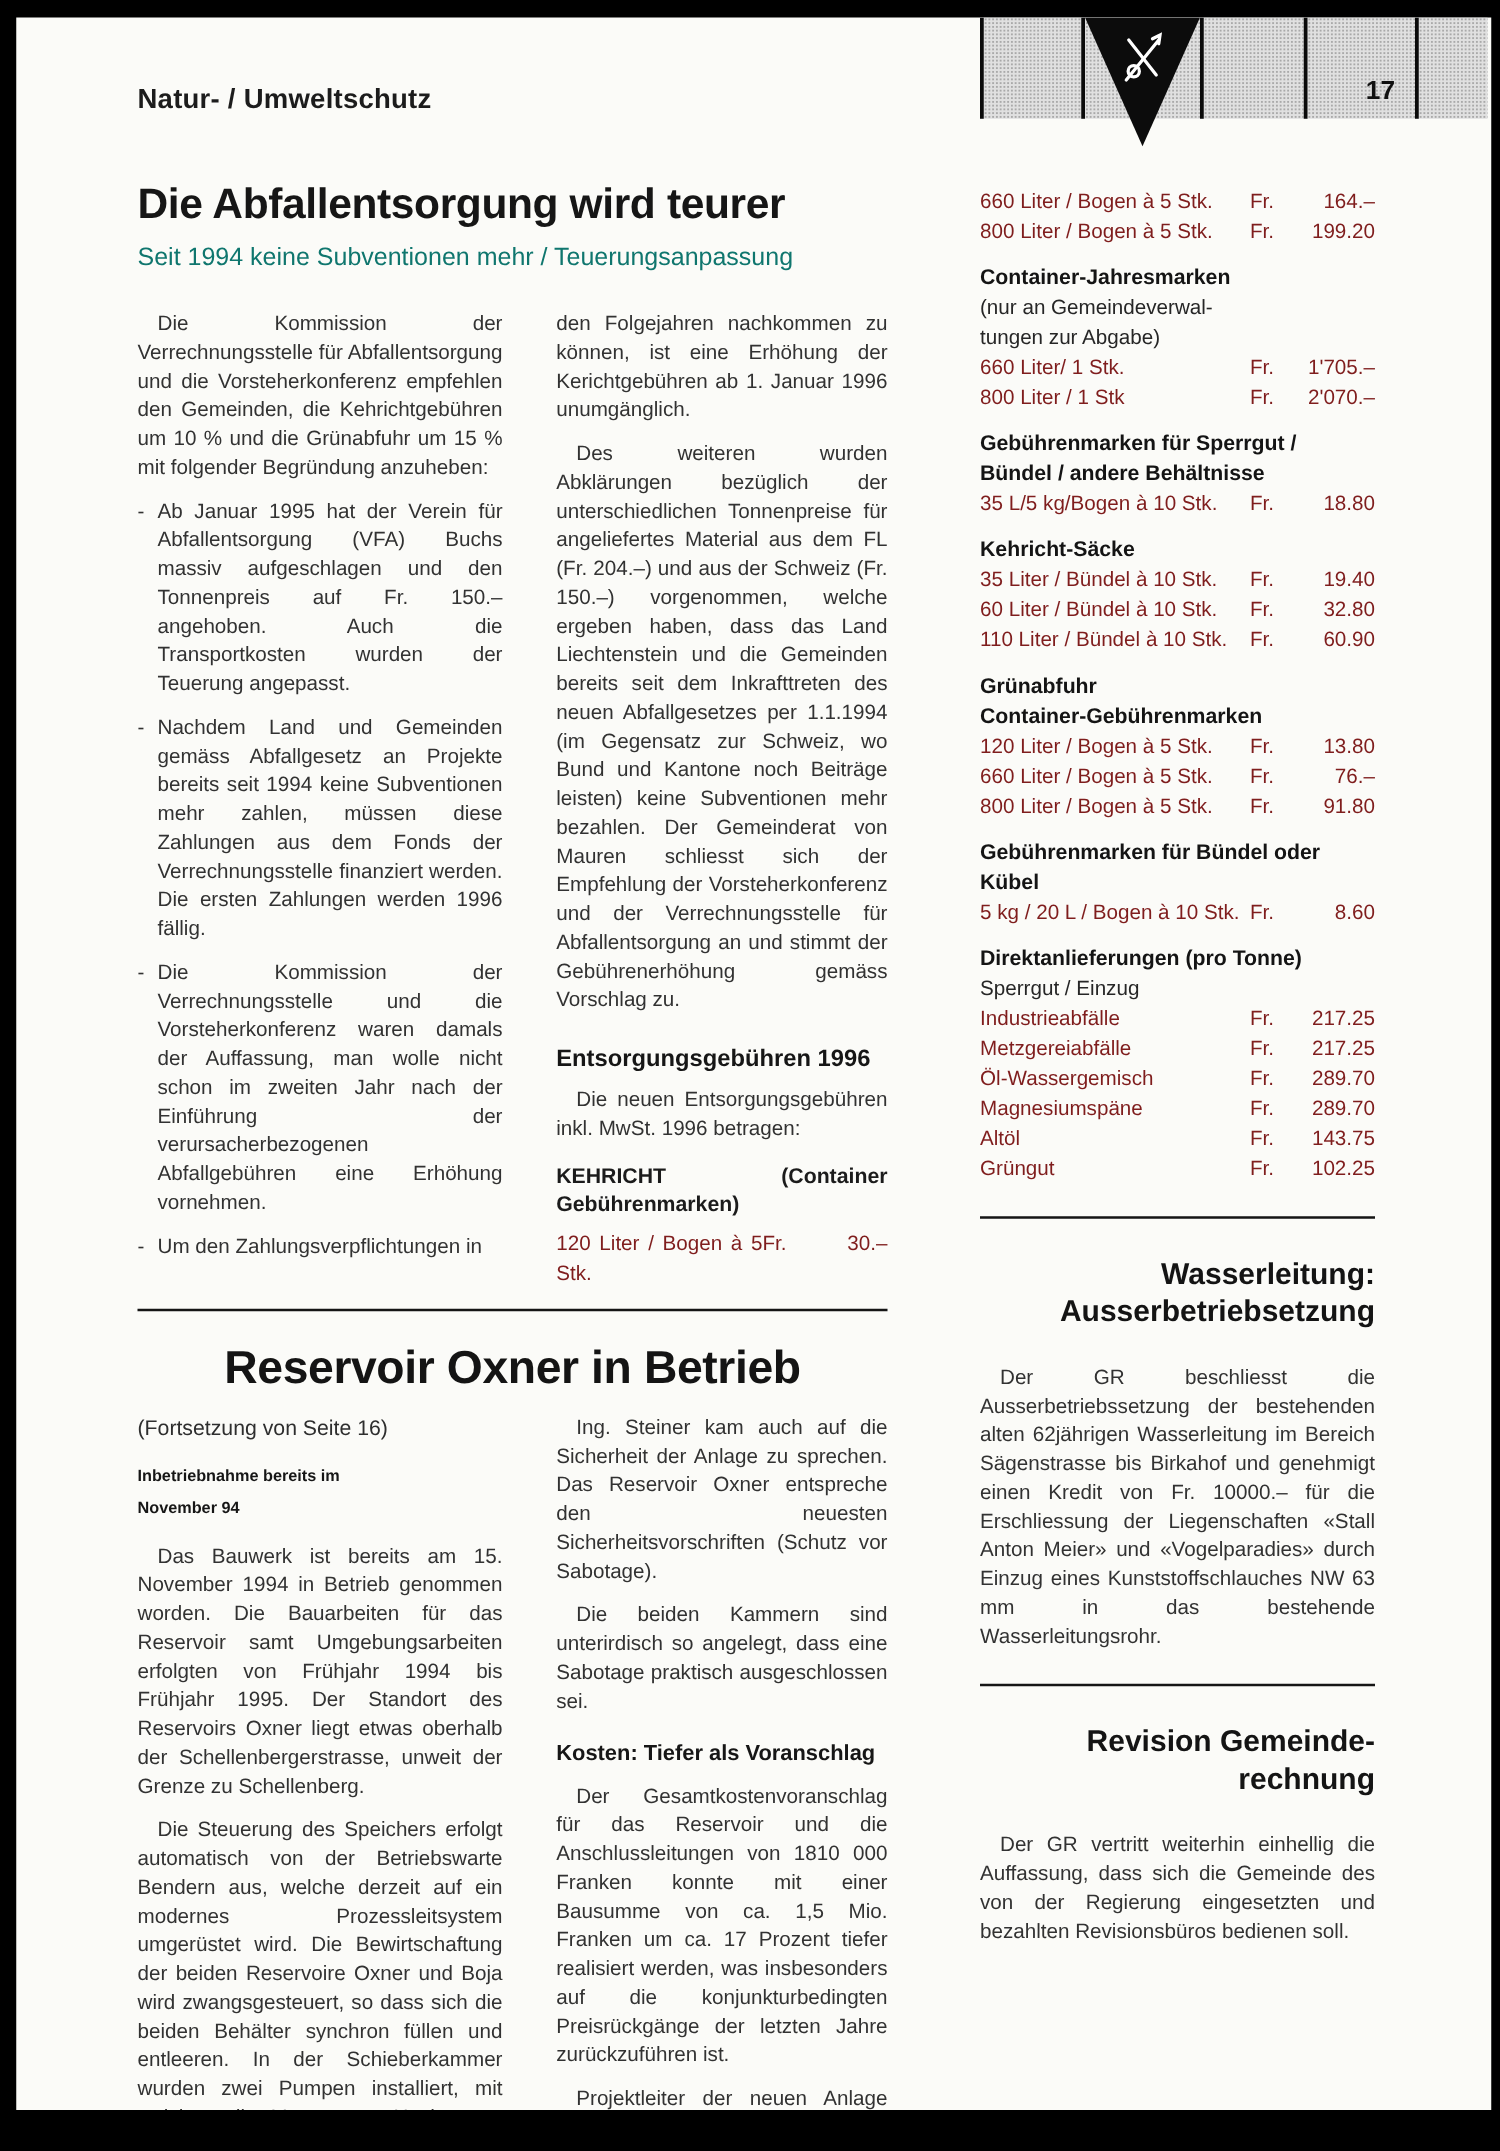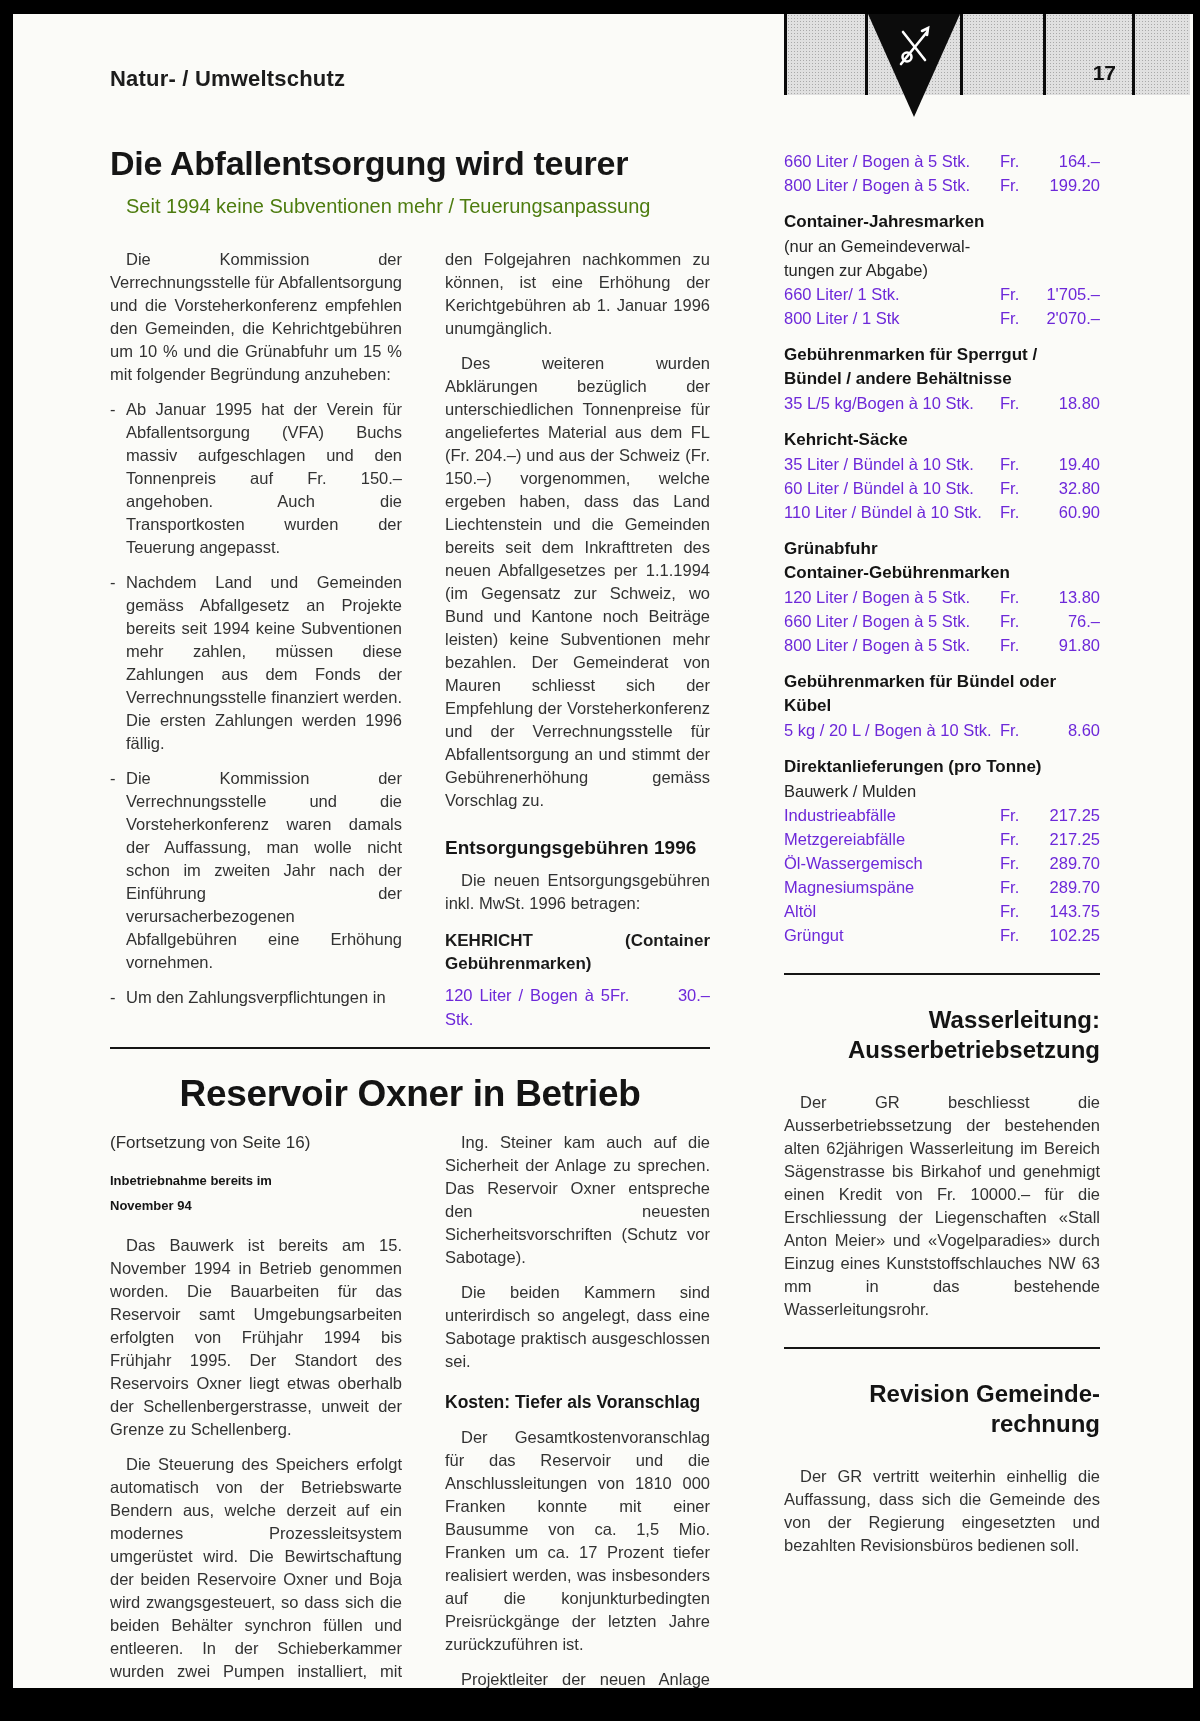--- a/index.html
+++ b/index.html
@@ -15,33 +15,33 @@
        border-left:46px solid transparent;border-right:46px solid transparent;border-top:103px solid #0c0c0c;}
   .tri-icon{position:absolute;top:10px;left:50%;transform:translateX(-50%);}
   .pageno{position:absolute;right:16px;bottom:10px;font-size:21px;font-weight:bold;color:#111;}
   .section-label{position:absolute;top:52px;left:97px;font-size:22px;font-weight:bold;color:#1c1c1c;letter-spacing:.2px;}
   
   .content{padding:130px 93px 0 97px;display:flex;justify-content:space-between;}
   .left-main{width:600px;}
   .right-col{width:316px;padding-top:5px;color:#222;}
   
   .a1-title{font-size:34px;font-weight:bold;color:#161616;margin:0 0 12px 0;letter-spacing:-.3px;}
-  .a1-sub{font-size:20px;color:#4d7c0f;margin:0 0 30px 16px;}
+  .a1-sub{font-size:20px;color:#0f766e;margin:0 0 30px 0;}
   .cols{display:flex;gap:43px;}
   .c1{width:292px;}.c2{width:265px;}
   .body-txt{font-size:16.5px;line-height:23px;color:#323232;text-align:justify;}
   .body-txt p{margin:0 0 12px 0;}
   .body-txt p.ind{text-indent:16px;}
   .bullet{display:flex;margin:0 0 12px 0;}
   .b-dash{width:16px;flex:none;}
   .b-text{flex:1;text-align:justify;}
   .mid-h{font-size:19px;font-weight:bold;color:#161616;margin:24px 0 10px 0;}
   .kehr-h{font-size:17px;font-weight:bold;color:#1b1b1b;margin:14px 0 8px 0;line-height:23px;text-align:justify;}
   
-  .price-row{display:flex;font-size:16.5px;line-height:24px;color:#6d28d9;}
+  .price-row{display:flex;font-size:16.5px;line-height:24px;color:#7f1d1d;}
   .p-label{flex:1;}
   .p-cur{width:38px;flex:none;}
   .p-amt{width:62px;flex:none;text-align:right;}
   .psec{margin-top:13px;}
   .psec:first-child{margin-top:0;}
   .p-title{font-size:17px;font-weight:bold;line-height:24px;color:#141414;white-space:pre-line;}
   .p-note{font-size:16.5px;line-height:24px;white-space:pre-line;color:#262626;}
   .p-sub{font-size:16.5px;line-height:24px;color:#262626;}
   
   .rule{height:2px;background:#151515;border:0;margin:0;}
@@ -228,21 +228,21 @@
             <div class="p-title">Gebührenmarken für Bündel oder
 Kübel</div>
             <div class="price-row">
               <span class="p-label">5 kg / 20 L / Bogen à 10 Stk.</span>
               <span class="p-cur">Fr.</span>
               <span class="p-amt">8.60</span>
             </div>
           </div>
           <div class="psec">
             <div class="p-title">Direktanlieferungen (pro Tonne)</div>
-            <div class="p-sub">Bauwerk / Mulden</div>
+            <div class="p-sub">Sperrgut / Einzug</div>
             <div class="price-row">
               <span class="p-label">Industrieabfälle</span>
               <span class="p-cur">Fr.</span>
               <span class="p-amt">217.25</span>
             </div>
             <div class="price-row">
               <span class="p-label">Metzgereiabfälle</span>
               <span class="p-cur">Fr.</span>
               <span class="p-amt">217.25</span>
             </div>

